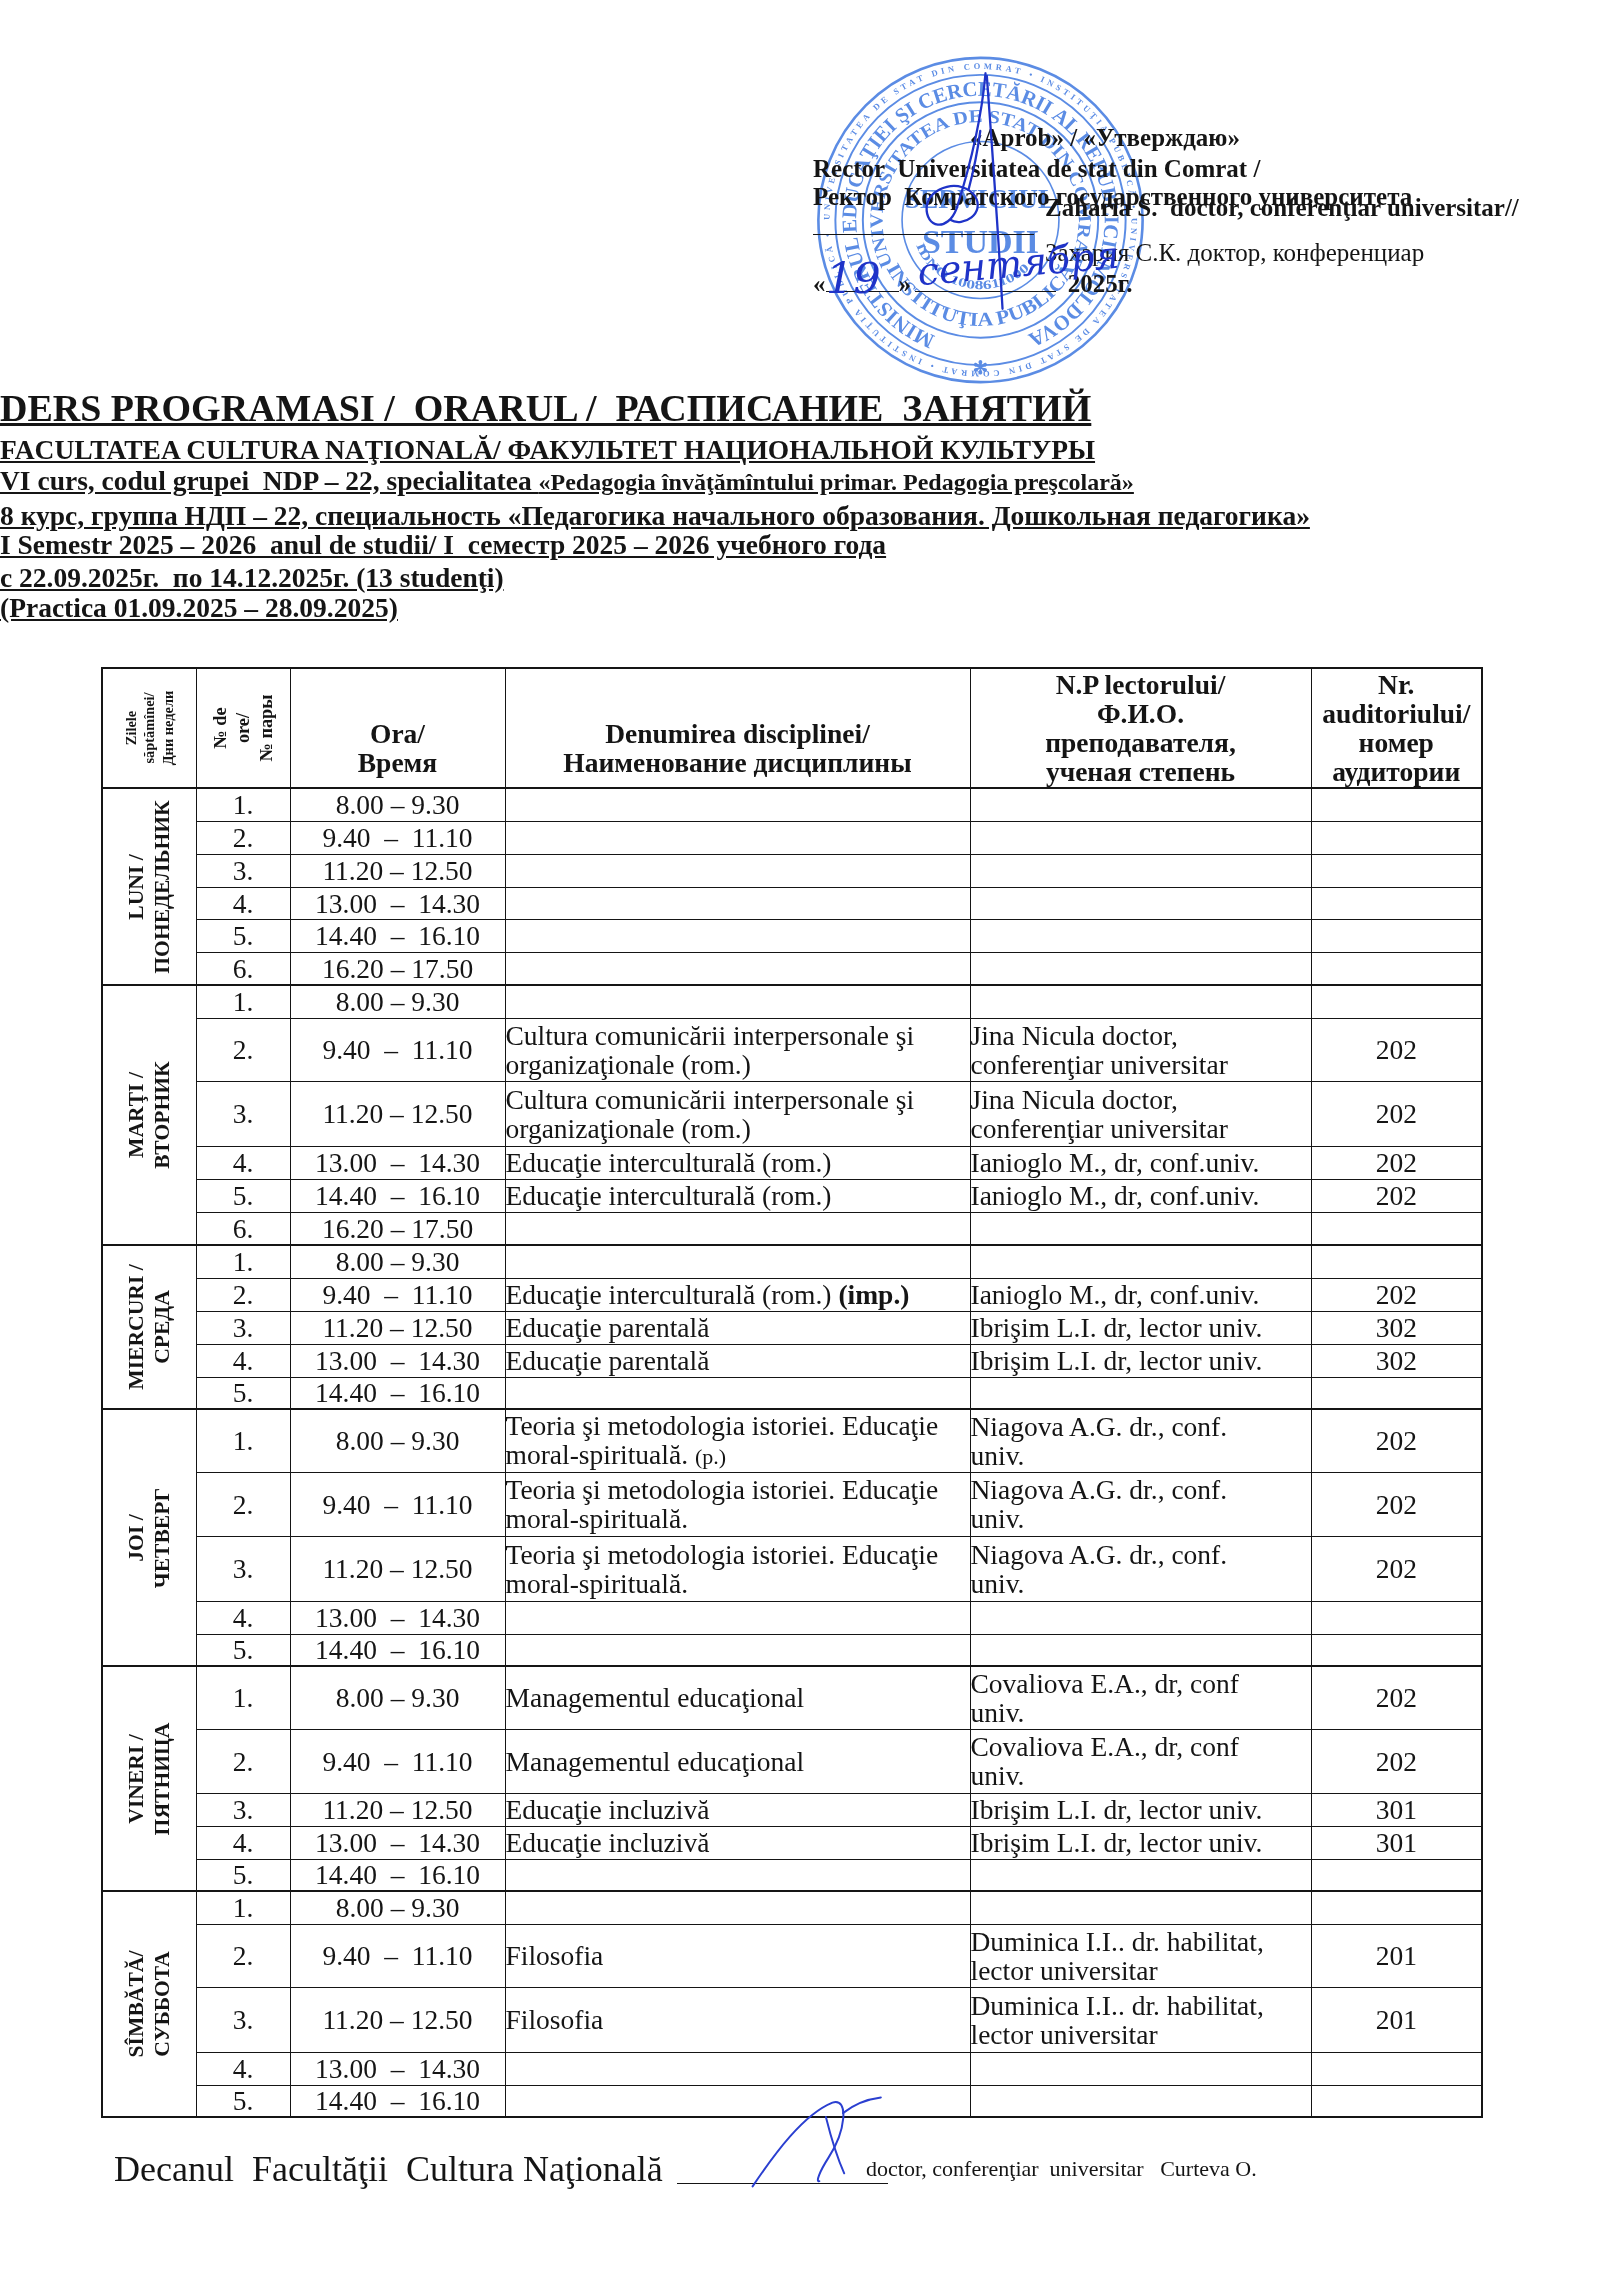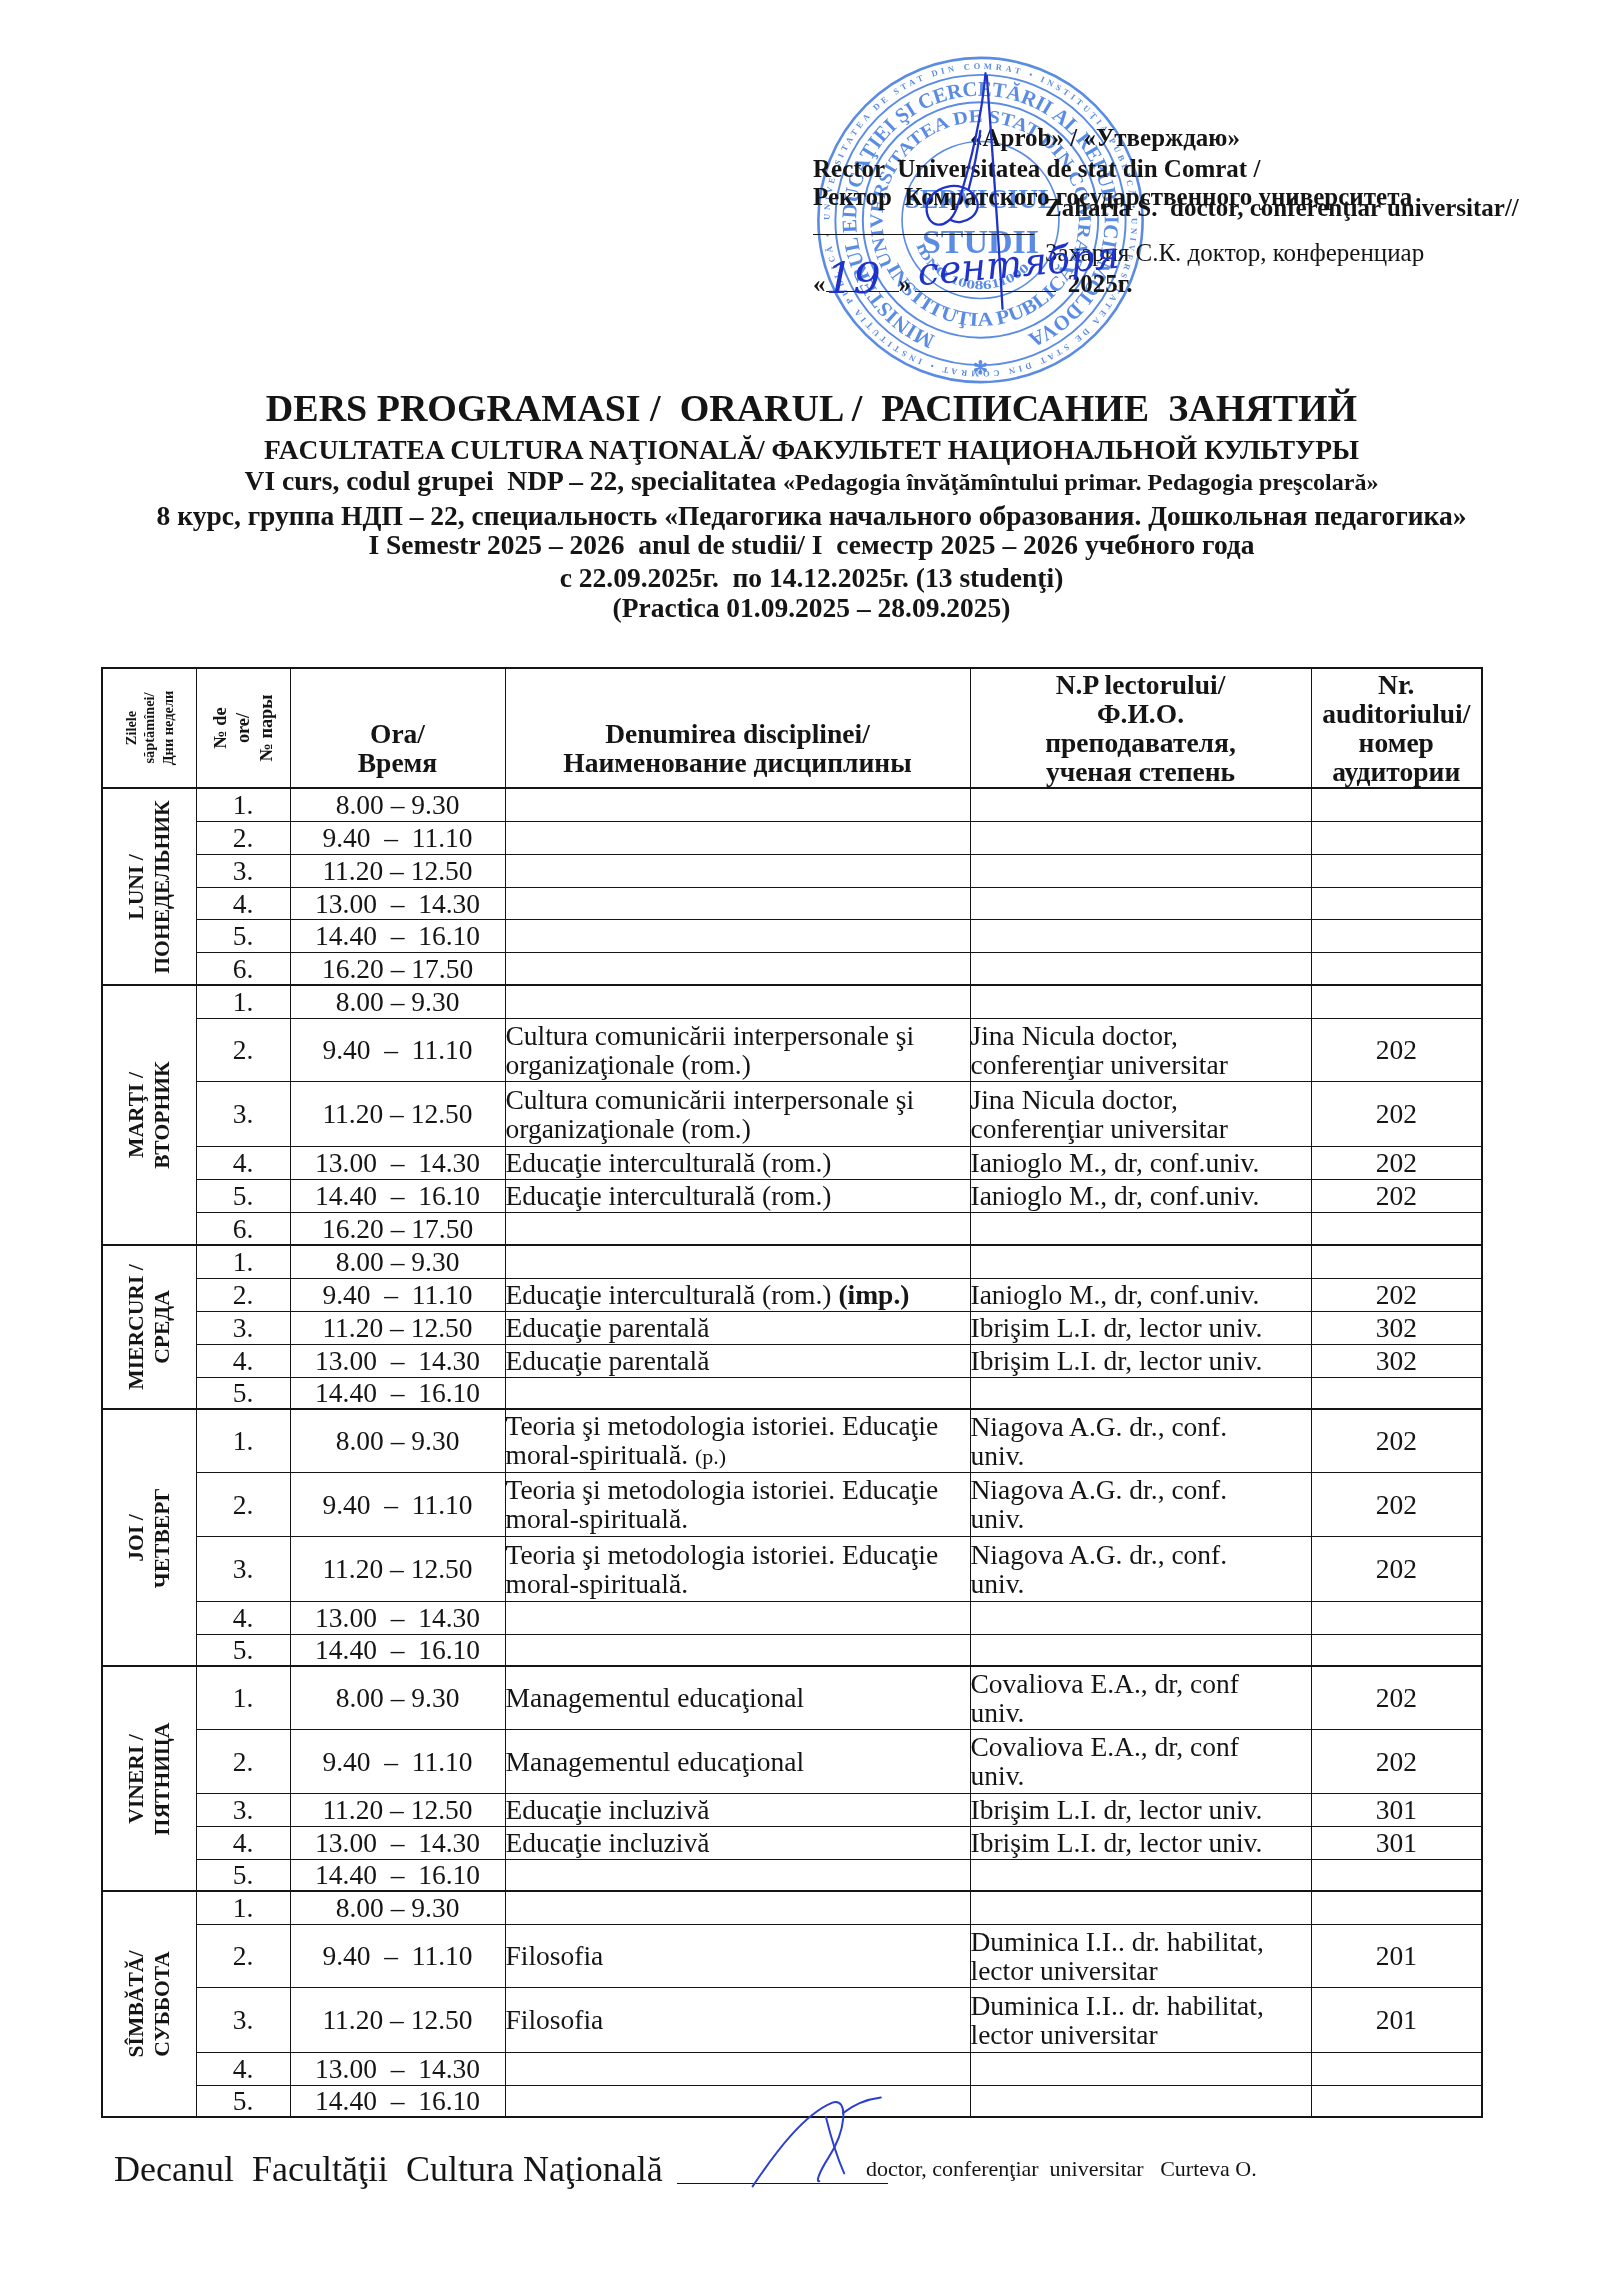--- a/index.html
+++ b/index.html
@@ -6,21 +6,21 @@
   body {
     width:1623px; height:2295px; position:relative; overflow:hidden;
     font-family:"Liberation Serif","DejaVu Serif",serif; color:#151515;
   }
   .abs { position:absolute; white-space:pre; z-index:2; }
   .appr { font-size:25px; line-height:29px; font-weight:bold; }
   .appr.reg { font-weight:normal; }
   .blank { display:inline-block; border-bottom:1.3px solid #151515; height:22px; vertical-align:baseline; }
   .uline { position:absolute; border-top:1.3px solid #151515; z-index:2; }
 
-  .hline { position:absolute; left:0; width:1623px; text-align:center; white-space:pre; font-weight:bold; z-index:2; }
+  .hline { position:absolute; left:0; width:1623px; white-space:pre; font-weight:bold; z-index:2;text-decoration:underline; }
   .title { font-size:38px; line-height:43px; }
   .sub { font-size:27.5px; line-height:33px; }
   .spec { font-size:24px; }
 
   table.sched {
     position:absolute; left:101px; top:667px; width:1379px;
     border-collapse:collapse; table-layout:fixed; border:2px solid #151515; z-index:2;
   }
   table.sched td {
     border:1.3px solid #151515; padding:0; font-size:27.5px; line-height:29px;

